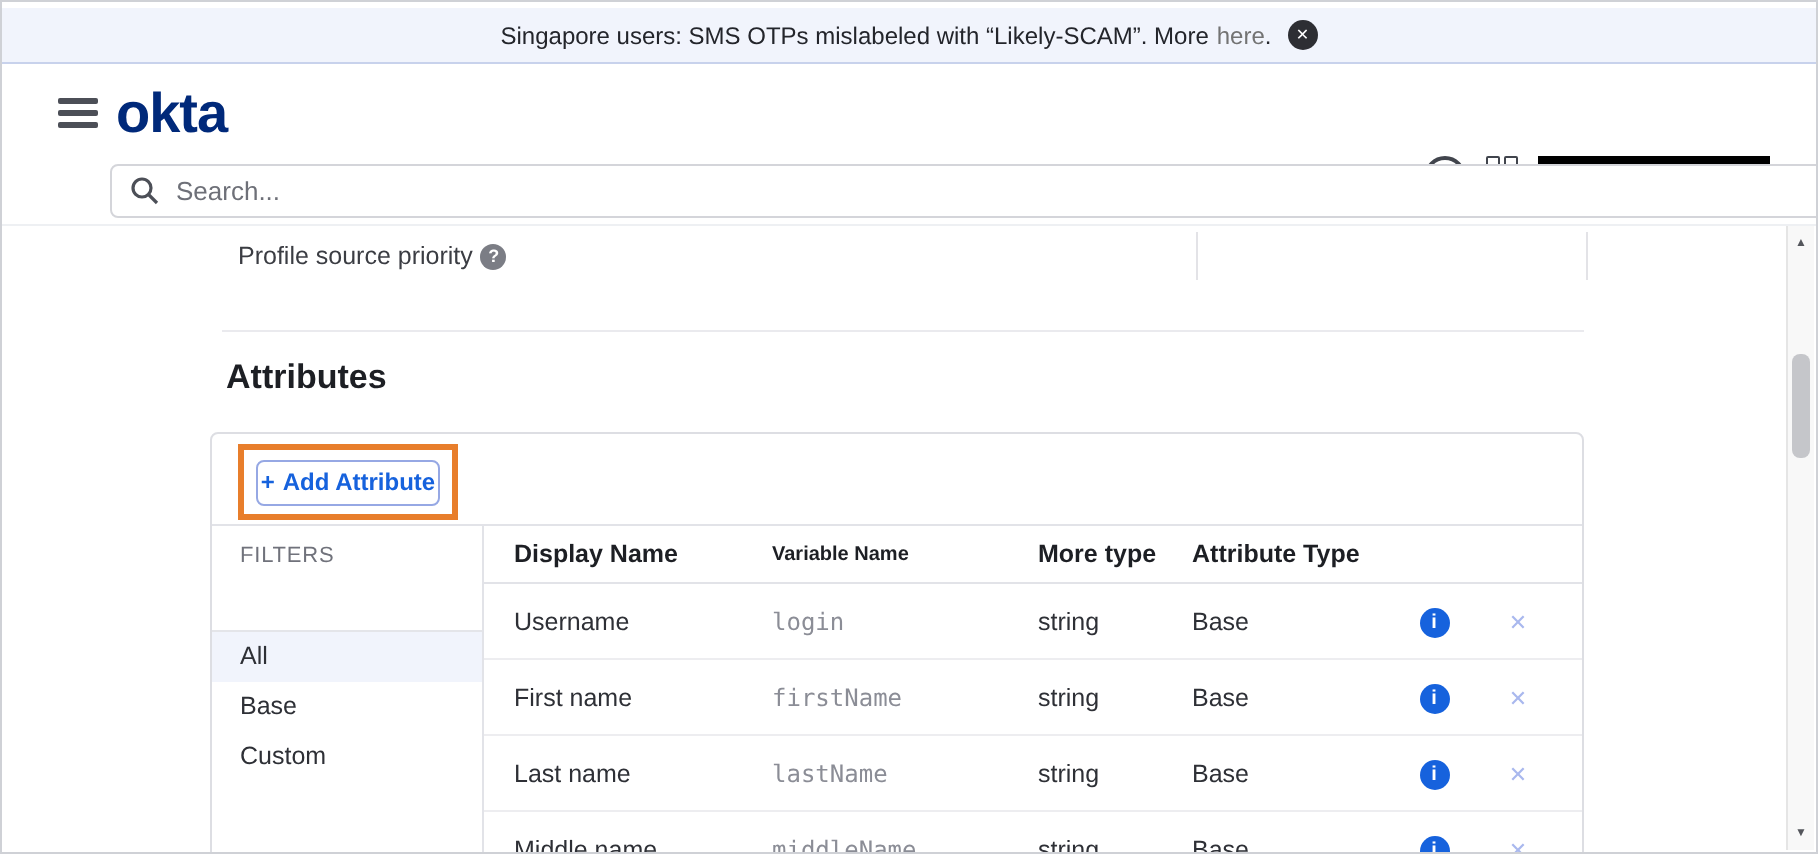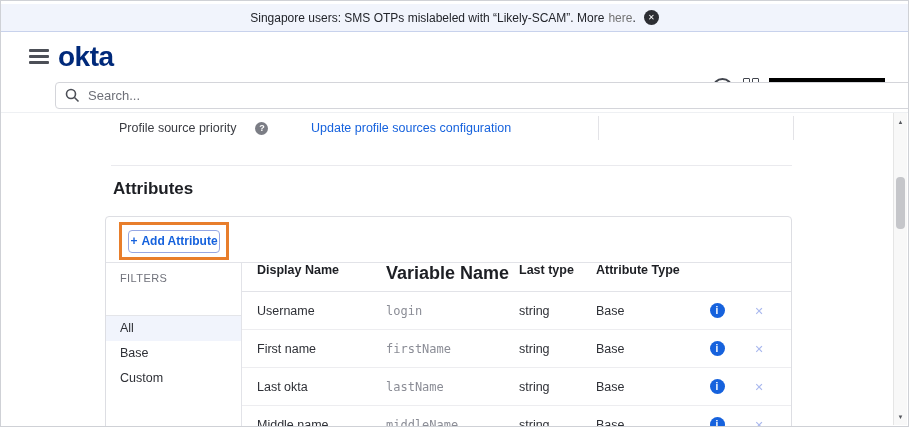--- a/index.html
+++ b/index.html
@@ -30,21 +30,21 @@
   
   .search-wrap{position:absolute;top:81px;left:10px;width:876px;height:27px;margin-left:44px;}
   .search-wrap input{width:100%;height:100%;box-sizing:border-box;border:1px solid #d4d5da;border-radius:4px;
           padding:0 8px 0 32px;font-size:13px;color:#333;font-family:"Liberation Sans",sans-serif;outline:none;}
   .search-wrap input::placeholder{color:#6e7078;}
   .search-glyph{position:absolute;left:10px;top:6px;width:15px;height:15px;pointer-events:none;}
 
   
   .content{position:absolute;top:111px;left:0;right:0;bottom:0;border-top:1px solid #eef0f3;background:#fff;overflow:hidden;}
   .psp-row{position:absolute;top:3px;left:104px;width:688px;height:24px;border-right:1px solid #e3e3e7;}
-  .psp-label{position:absolute;left:14px;top:0;height:24px;display:flex;align-items:center;gap:19px;font-size:12.5px;color:#3b3d43;}
+  .psp-label{position:absolute;left:14px;top:0;height:24px;display:flex;align-items:center;gap:4px;font-size:12.5px;color:#3b3d43;}
   .tip-circle{width:13px;height:13px;border-radius:50%;background:#7b7d85;color:#fff;font-size:9px;font-weight:bold;
           display:flex;align-items:center;justify-content:center;cursor:pointer;}
   .psp-link{position:absolute;left:206px;top:0;line-height:24px;font-size:12.5px;color:#1662dd;text-decoration:none;cursor:pointer;}
   .psp-divider{position:absolute;left:493px;top:0;width:1px;height:24px;background:#e3e3e7;}
   .hr{position:absolute;top:52px;left:110px;width:681px;height:1px;background:#eaeaee;}
   .section-title{position:absolute;top:66px;left:112px;margin:0;font-size:17px;font-weight:bold;color:#1d1f24;}
 
   
   .panel{position:absolute;top:103px;left:104px;width:687px;height:420px;box-sizing:border-box;
           border:1px solid #dddee3;border-radius:4px;background:#fff;}
@@ -54,25 +54,25 @@
   .add-btn{width:92px;height:23px;background:#fff;border:1px solid #96a8e4;border-radius:4px;color:#1662dd;
           font-weight:bold;font-size:12px;font-family:"Liberation Sans",sans-serif;display:flex;align-items:center;
           justify-content:center;gap:4px;cursor:pointer;padding:0;}
   .panel-body{display:flex;border-top:1px solid #e2e3e8;height:330px;}
   .filters{width:136px;border-right:1px solid #e2e3e8;box-sizing:border-box;}
   .filters-label{padding:9px 14px 8px;font-size:11px;color:#70727b;letter-spacing:0.4px;}
   .filter-item{height:25px;line-height:25px;padding-left:14px;font-size:12.5px;color:#2e3036;cursor:pointer;}
   .filter-item.selected{background:#f1f4fc;border-top:1px solid #e4e5e9;margin-top:23px;}
 
   .table{flex:1;}
-  .t-head{display:flex;height:28px;border-bottom:1px solid #e2e3e8;font-weight:bold;font-size:12.5px;color:#1d1f24;}
+  .t-head{display:flex;align-items:center;height:28px;border-bottom:1px solid #e2e3e8;font-weight:bold;font-size:12.5px;color:#1d1f24;}
   .t-row{display:flex;align-items:center;height:37px;border-bottom:1px solid #ededf0;font-size:12.5px;color:#2e3036;}
   .c1{width:144px;padding-left:15px;box-sizing:border-box;}
   .c2{width:133px;font-family:"DejaVu Sans Mono",monospace;font-size:12px;color:#8b8d96;}
-  .t-head .c2{font-family:"Liberation Sans",sans-serif;font-size:18px;color:#1d1f24;}
+  .t-head .c2{font-family:"Liberation Sans",sans-serif;font-size:10px;color:#1d1f24;}
   .c3{width:77px;}
   .c4{width:100px;}
   .c5{width:42px;text-align:center;}
   .c6{width:42px;text-align:center;}
   .info-ic{display:inline-flex;width:15px;height:15px;border-radius:50%;background:#1662dd;color:#fff;font-size:10px;
           font-weight:bold;align-items:center;justify-content:center;cursor:pointer;font-style:normal;}
   .rm-ic{color:#a9b8ee;font-size:11px;cursor:pointer;}
 
   
   .scrollbar{position:absolute;top:112px;right:1px;bottom:1px;width:14px;background:#f8f8f8;border-left:1px solid #e5e5e5;box-sizing:border-box;}
@@ -121,21 +121,20 @@
     <input type="text" placeholder="Search..." style="">
   </div>
 
   <div class="content">
 
     <div class="psp-row">
       <span class="psp-label">
         <span>Profile source priority</span>
         <span class="tip-circle">?</span>
       </span>
-      <a class="psp-link">Update profile sources configuration</a>
       <span class="psp-divider"></span>
     </div>
 
     <div class="hr"></div>
 
     <h2 class="section-title">Attributes</h2>
 
     <div class="panel">
       <div class="btn-row">
         <div class="highlight-box">
@@ -151,21 +150,21 @@
           <div class="filters-label">FILTERS</div>
           <div class="filter-item selected">All</div>
           <div class="filter-item">Base</div>
           <div class="filter-item">Custom</div>
         </div>
 
         <div class="table">
           <div class="t-head">
             <span class="c1">Display Name</span>
             <span class="c2">Variable Name</span>
-            <span class="c3">Last type</span>
+            <span class="c3">More type</span>
             <span class="c4">Attribute Type</span>
             <span class="c5"></span>
               <span class="c6"></span>
           </div>
 
           <div class="t-row">
             <span class="c1">Username</span>
             <span class="c2">login</span>
             <span class="c3">string</span>
             <span class="c4">Base</span>
@@ -176,21 +175,21 @@
           <div class="t-row">
             <span class="c1">First name</span>
             <span class="c2">firstName</span>
             <span class="c3">string</span>
             <span class="c4">Base</span>
             <span class="c5"><i class="info-ic">i</i></span>
             <span class="c6"><span class="rm-ic">✕</span></span>
           </div>
 
           <div class="t-row">
-            <span class="c1">Last okta</span>
+            <span class="c1">Last name</span>
             <span class="c2">lastName</span>
             <span class="c3">string</span>
             <span class="c4">Base</span>
             <span class="c5"><i class="info-ic">i</i></span>
             <span class="c6"><span class="rm-ic">✕</span></span>
           </div>
 
           <div class="t-row">
             <span class="c1">Middle name</span>
             <span class="c2">middleName</span>

